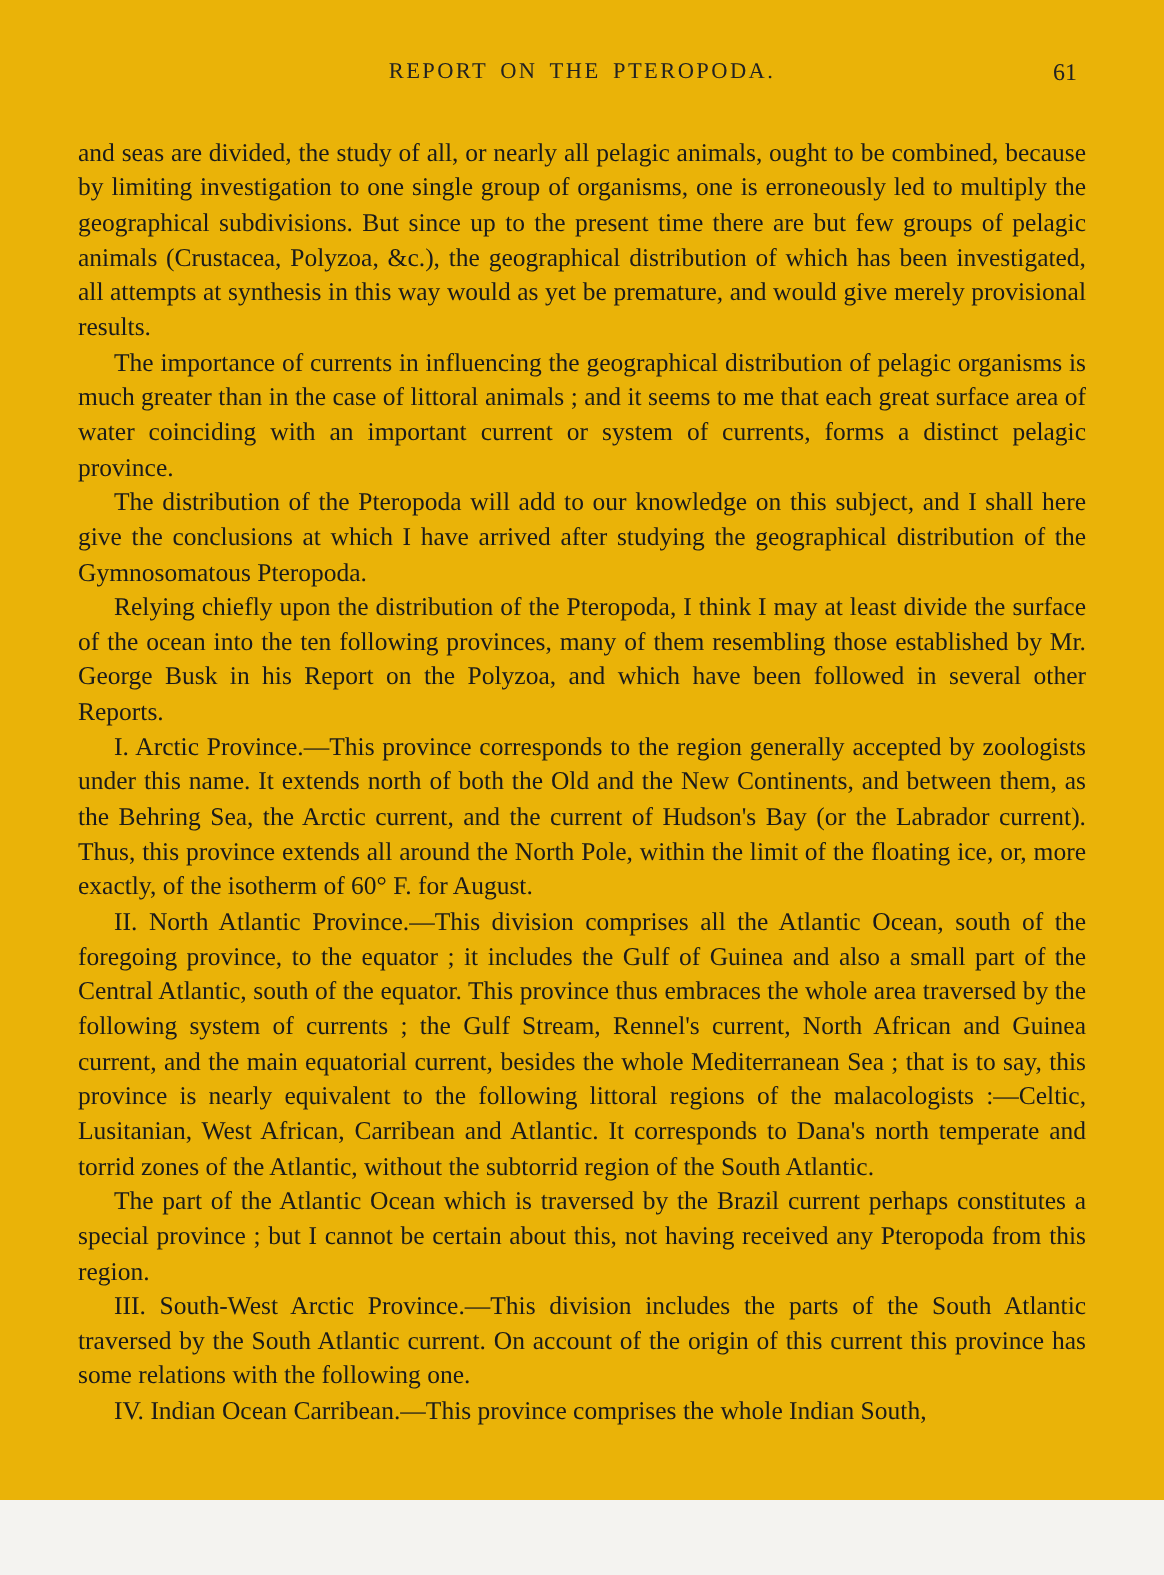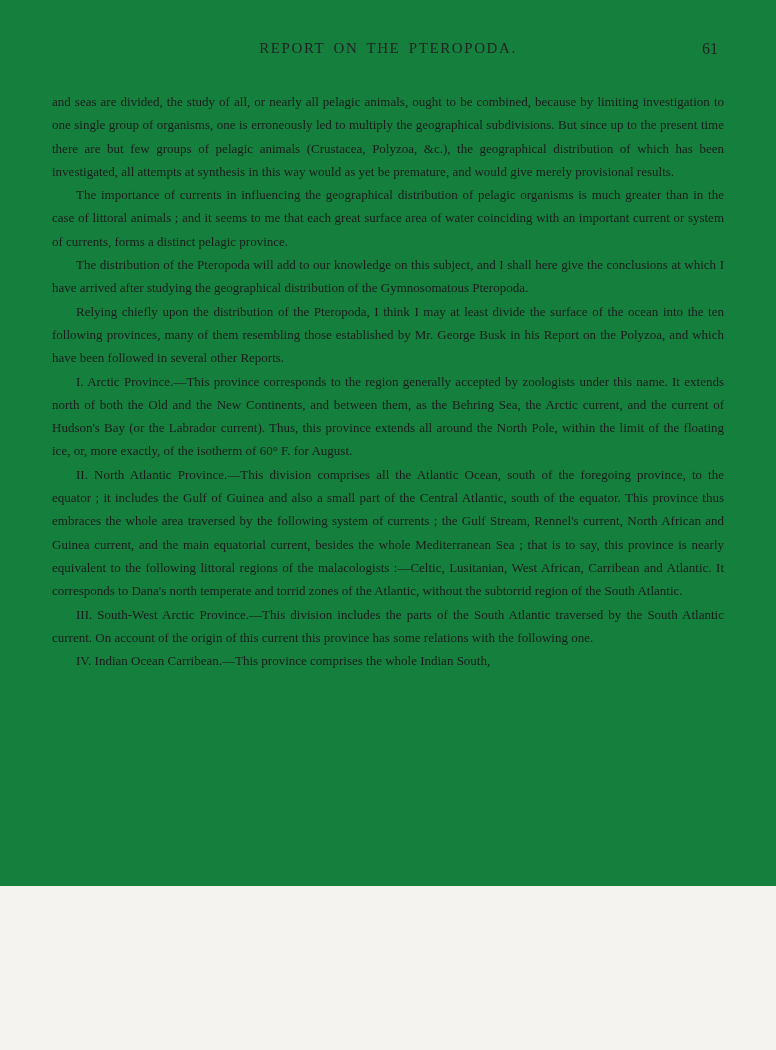--- a/index.html
+++ b/index.html
@@ -4,22 +4,22 @@
 <style>
   html, body {
     margin: 0;
     padding: 0;
     background: #f4f3f0;
     font-family: "Liberation Serif", "DejaVu Serif", serif;
   }
   .page {
     position: relative;
     width: 776px;
-    height: 886px;
-    background: #15803d;
+    height: 1000px;
+    background: #eab308;
     box-sizing: border-box;
     padding: 40px 52px 0 52px;
     color: #1c1c1c;
     overflow: hidden;
   }
   .running-header {
     position: relative;
     height: 26px;
     margin-bottom: 24px;
   }
@@ -35,21 +35,21 @@
   }
   .page-number {
     position: absolute;
     right: 6px;
     top: 0;
     font-size: 16px;
     color: #222;
   }
   .page-body {
     text-align: justify;
-    font-size: 13px;
+    font-size: 17px;
     line-height: 23.3px;
     color: #1b1b1b;
   }
   .para {
     margin: 0;
     text-align: justify;
     text-justify: inter-word;
   }
   .para.indent {
     text-indent: 24px;
@@ -66,16 +66,17 @@
     <div class="page-number">61</div>
   </div>
 
   <div class="page-body">
       <p class="para"><span class="seg">and seas are divided, the study of all, or nearly all pelagic animals, ought to be combined, because by limiting investigation to one single group of organisms, one is erroneously led to multiply the geographical subdivisions.  But since up to the present time there are but few groups of pelagic animals (Crustacea, Polyzoa, &amp;c.), the geographical distribution of which has been investigated, all attempts at synthesis in this way would as yet be premature, and would give merely provisional results.</span></p>
       <p class="para indent"><span class="seg">The importance of currents in influencing the geographical distribution of pelagic organisms is much greater than in the case of littoral animals&nbsp;; and it seems to me that each great surface area of water coinciding with an important current or system of currents, forms a distinct pelagic province.</span></p>
       <p class="para indent"><span class="seg">The distribution of the Pteropoda will add to our knowledge on this subject, and I shall here give the conclusions at which I have arrived after studying the geographical distribution of the Gymnosomatous Pteropoda.</span></p>
       <p class="para indent"><span class="seg">Relying chiefly upon the distribution of the Pteropoda, I think I may at least divide the surface of the ocean into the ten following provinces, many of them resembling those established by Mr. George Busk in his Report on the Polyzoa, and which have been followed in several other Reports.</span></p>
       <p class="para indent"><span class="seg">I. </span><span class="seg italic">Arctic Province.</span><span class="seg">—This province corresponds to the region generally accepted by zoologists under this name.  It extends north of both the Old and the New Continents, and between them, as the Behring Sea, the Arctic current, and the current of Hudson's Bay (or the Labrador current).  Thus, this province extends all around the North Pole, within the limit of the floating ice, or, more exactly, of the isotherm of 60° F. for August.</span></p>
       <p class="para indent"><span class="seg">II. </span><span class="seg italic">North Atlantic Province.</span><span class="seg">—This division comprises all the Atlantic Ocean, south of the foregoing province, to the equator&nbsp;; it includes the Gulf of Guinea and also a small part of the Central Atlantic, south of the equator.  This province thus embraces the whole area traversed by the following system of currents&nbsp;; the Gulf Stream, Rennel's current, North African and Guinea current, and the main equatorial current, besides the whole Mediterranean Sea&nbsp;; that is to say, this province is nearly equivalent to the following littoral regions of the malacologists&nbsp;:—Celtic, Lusitanian, West African, Carribean and Atlantic.  It corresponds to Dana's north temperate and torrid zones of the Atlantic, without the subtorrid region of the South Atlantic.</span></p>
+      <p class="para indent"><span class="seg">The part of the Atlantic Ocean which is traversed by the Brazil current perhaps constitutes a special province&nbsp;; but I cannot be certain about this, not having received any Pteropoda from this region.</span></p>
       <p class="para indent"><span class="seg">III. </span><span class="seg italic">South-West Arctic Province.</span><span class="seg">—This division includes the parts of the South Atlantic traversed by the South Atlantic current.  On account of the origin of this current this province has some relations with the following one.</span></p>
       <p class="para indent"><span class="seg">IV. </span><span class="seg italic">Indian Ocean Carribean.</span><span class="seg">—This province comprises the whole Indian South,</span></p>
     </div>
 </div>
 
 </body></html>

